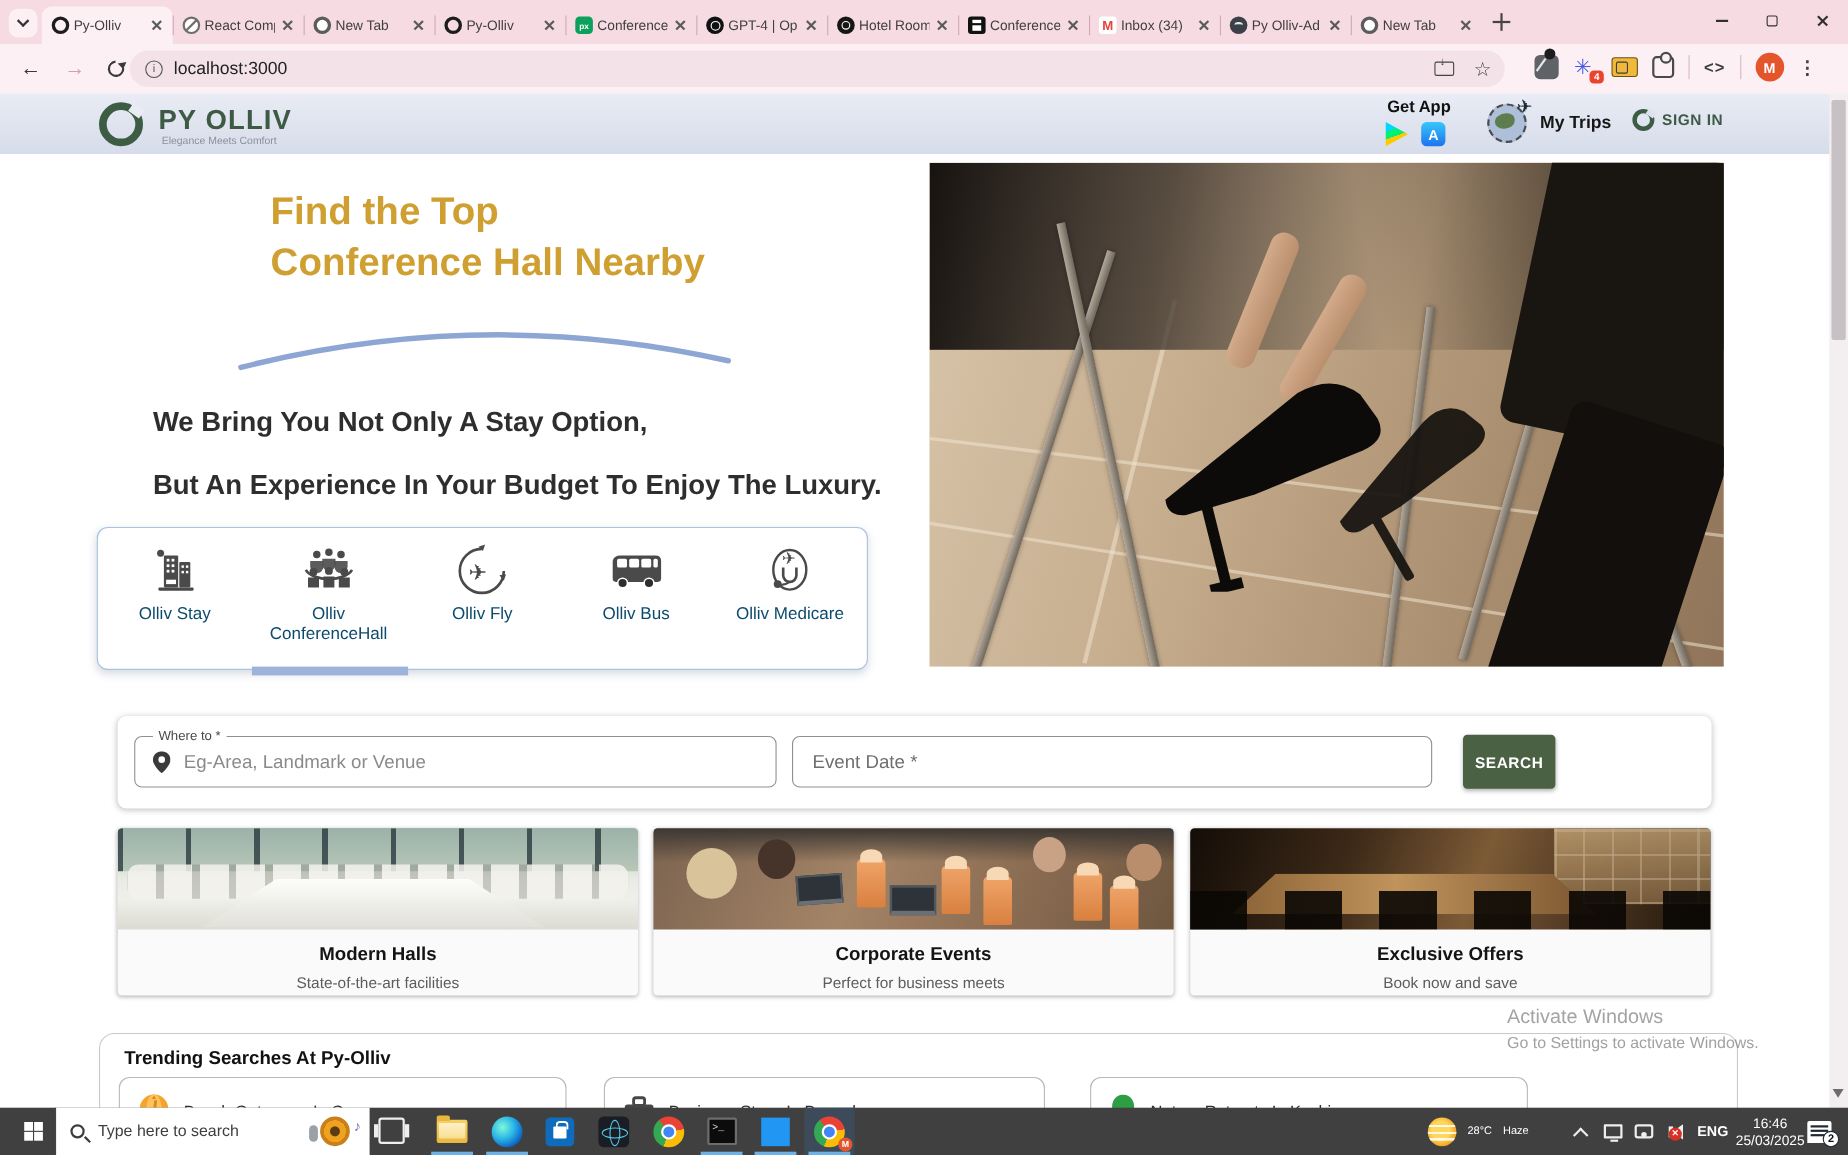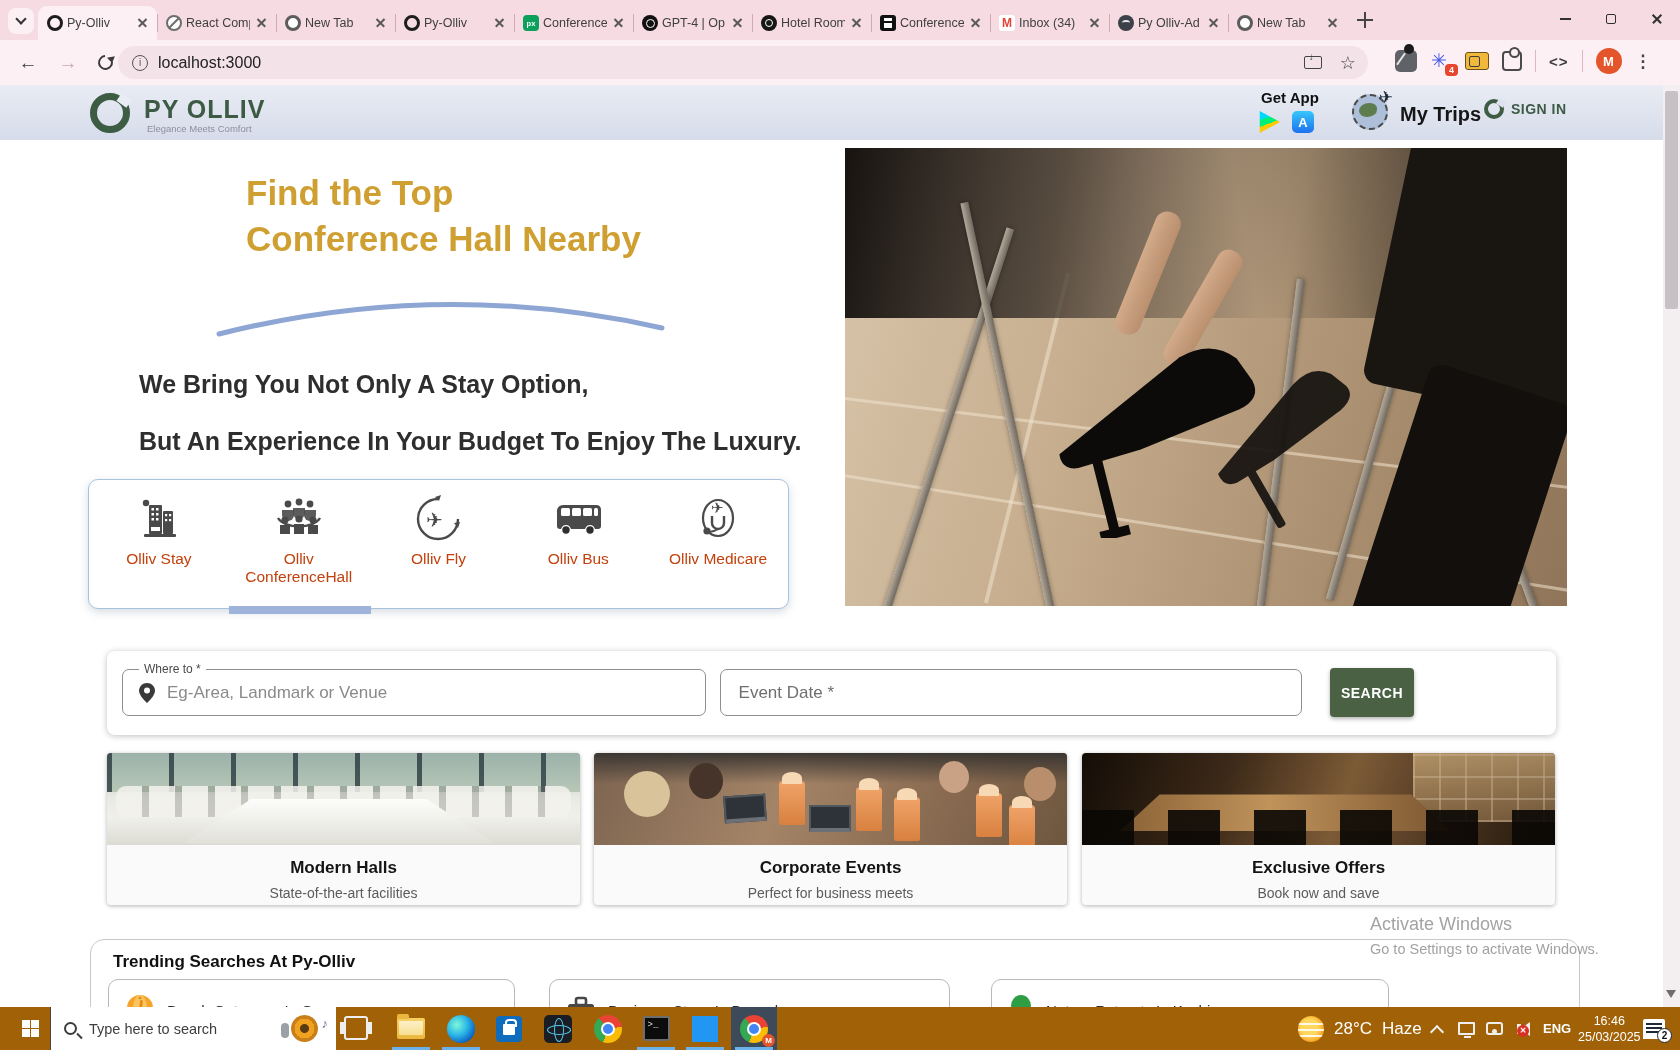--- a/index.html
+++ b/index.html
@@ -88,36 +88,36 @@
   .brand-text{position:absolute;left:144px;top:10px;font-size:25px;font-weight:bold;color:#3c5a44;letter-spacing:1px;}
   .brand-tag{position:absolute;left:147px;top:38px;font-size:9.5px;color:#8b909b;}
   .getapp-label{position:absolute;left:1247px;top:4px;width:86px;text-align:center;font-size:15px;font-weight:bold;color:#101010;}
   .store-icons{position:absolute;left:1258px;top:26px;display:flex;gap:12px;}
   .play-ic{width:22px;height:22px;clip-path:polygon(8% 0,100% 50%,8% 100%);background:linear-gradient(160deg,#00d7fe 0 32%,#00ef76 32% 55%,#ffc900 55% 75%,#ff3a44 75%);}
   .appstore-ic{width:22px;height:22px;border-radius:5px;background:linear-gradient(180deg,#37c7fb,#1d72ee);color:#fff;font-size:13px;font-weight:bold;display:flex;align-items:center;justify-content:center;}
   .appstore-ic::after{content:"A";}
   .globe-ic{position:absolute;left:1352px;top:9px;width:36px;height:36px;border-radius:50%;background:#aebfd9;border:2px dashed #4a4a4a;}
   .globe-ic::before{content:"";position:absolute;left:5px;top:7px;width:18px;height:14px;background:#5e7d4e;border-radius:60% 40% 55% 45%;}
   .globe-ic::after{content:"✈";position:absolute;right:-7px;top:-9px;font-size:17px;color:#1d2a3a;}
-  .mytrips{position:absolute;left:1400px;top:18px;font-size:20px;font-weight:bold;color:#161616;}
+  .mytrips{position:absolute;left:1400px;top:18px;font-size:16px;font-weight:bold;color:#161616;}
   .signin{position:absolute;left:1484px;top:14px;display:flex;align-items:center;gap:7px;}
   .signin-ring{width:20px;height:20px;border:4.5px solid #3d5c44;border-radius:50%;position:relative;}
   .signin-ring::after{content:"";position:absolute;right:-5px;top:-3px;width:8px;height:6px;background:#dde2ee;transform:rotate(35deg);}
   .signin-label{font-size:14px;font-weight:bold;color:#3c5a44;letter-spacing:.5px;}
 
   
   .hero-title{position:absolute;left:246px;top:170px;font-size:35px;line-height:46px;font-weight:bold;color:#cfa031;white-space:pre-line;}
   .hero-arc{position:absolute;left:213px;top:288px;}
   .hero-sub1{position:absolute;left:139px;top:370px;font-size:25px;font-weight:bold;color:#2e2e2e;}
   .hero-sub2{position:absolute;left:139px;top:427px;font-size:25px;font-weight:bold;color:#2e2e2e;}
 
   .services-card{position:absolute;left:88px;top:479px;width:701px;height:130px;background:#fff;border:1.5px solid #a9c2de;border-radius:10px;box-shadow:0 3px 8px rgba(90,110,140,.25);display:flex;justify-content:space-around;align-items:flex-start;}
   .svc{width:140px;text-align:center;padding-top:13px;}
   .svc .svc-ic{height:52px;display:flex;align-items:center;justify-content:center;}
-  .svc .svc-label{font-size:15.5px;color:#c2410c;margin-top:5px;line-height:18px;}
+  .svc .svc-label{font-size:15.5px;color:#0c4a6e;margin-top:5px;line-height:18px;}
   .active-underline{position:absolute;left:140px;bottom:-6px;width:142px;height:8px;background:#9db3d9;}
 
   .hero-photo{position:absolute;left:845px;top:148px;width:722px;height:458px;overflow:hidden;background:linear-gradient(105deg,#d8c5aa 0%,#c6ad8e 35%,#aa8f70 70%,#8f7459 100%);}
   .tile-line{position:absolute;background:rgba(240,228,206,.55);height:3px;width:950px;}
   .hero-dark-top{position:absolute;left:0;top:0;width:100%;height:170px;background:linear-gradient(100deg,#171310 0%,#3c332ccc 30%,#3c332c00 62%),linear-gradient(260deg,#241e18 0%,#241e1800 45%);}
   .leg{position:absolute;width:8px;height:430px;background:linear-gradient(90deg,#b2a89b,#6f675c);box-shadow:0 0 5px rgba(0,0,0,.35);}
   .chair-blob{position:absolute;background:#191511;border-radius:14px;}
   .skin{position:absolute;width:26px;height:130px;background:linear-gradient(90deg,#d3ab8a,#b98f6e);border-radius:12px;}
 
   
@@ -163,21 +163,21 @@
   .watermark{position:absolute;left:1370px;top:914px;pointer-events:none;z-index:5;}
   .wm1{font-size:18px;color:rgba(140,140,140,.8);}
   .wm2{font-size:14.5px;color:rgba(130,130,130,.75);margin-top:6px;}
 
   
   .scrollbar{position:absolute;right:0;top:85px;width:17px;height:922px;background:#f3eef0;z-index:6;}
   .scroll-thumb{position:absolute;left:2px;top:6px;width:13px;height:218px;background:#c7c0c4;border-radius:2px;}
   .scroll-down{position:absolute;left:3px;bottom:4px;width:0;height:0;border:5.5px solid transparent;border-top:8px solid #6d6d6d;}
 
   
-  .taskbar{position:absolute;left:0;top:1007px;width:1680px;height:43px;background:#a16207;z-index:10;}
+  .taskbar{position:absolute;left:0;top:1007px;width:1680px;height:43px;background:#404040;z-index:10;}
   .start-btn{position:absolute;left:10px;top:0;width:40px;height:43px;display:flex;align-items:center;justify-content:center;}
   .win-logo{width:17px;height:17px;display:grid;grid-template-columns:8px 8px;grid-template-rows:8px 8px;gap:1px;}
   .win-logo span{background:#fff;}
   .tb-search{position:absolute;left:50px;top:0;width:286px;height:43px;background:#fff;display:flex;align-items:center;border-left:1px solid #444;}
   .mag-ic{width:13px;height:13px;border:2px solid #3c3c3c;border-radius:50%;margin-left:13px;position:relative;}
   .mag-ic::after{content:"";position:absolute;left:10px;top:11px;width:7px;height:2px;background:#3c3c3c;transform:rotate(45deg);}
   .tb-search-text{font-size:14.5px;color:#3e3e3e;margin-left:12px;flex:1;}
   .vinyl{width:27px;height:27px;border-radius:50%;background:radial-gradient(circle at 50% 50%,#5a3b12 0 4px,#f0a21f 5px 10px,#c97f1a 10px 13px);margin-right:4px;}
   .mic{width:8px;height:15px;background:#9aa0a6;border-radius:4px;margin-right:2px;position:relative;top:2px;}
   .note{color:#7a68a8;font-size:13px;margin-right:8px;position:relative;top:-5px;}
@@ -200,21 +200,21 @@
   .react-ic::after{content:"";position:absolute;left:10px;top:3px;width:8px;height:22px;border:1.6px solid #53c7ec;border-radius:50%;}
   .chrome-ic{width:28px;height:28px;border-radius:50%;background:conic-gradient(from -40deg,#ea4335 0 120deg,#fbbc05 120deg 240deg,#34a853 240deg 360deg);position:relative;}
   .chrome-ic::after{content:"";position:absolute;left:7px;top:7px;width:14px;height:14px;border-radius:50%;background:#4285f4;border:2.5px solid #fff;box-sizing:border-box;}
   .mbadge{position:absolute;right:2px;bottom:3px;width:13px;height:13px;border-radius:50%;background:#e4552b;color:#fff;font-size:8px;font-weight:bold;display:flex;align-items:center;justify-content:center;z-index:2;}
   .cmd-ic{width:27px;height:25px;background:#0c0c0c;border:2px solid #6d6d6d;border-radius:2px;position:relative;color:#ddd;font-size:9px;font-family:"Liberation Mono",monospace;}
   .cmd-ic::after{content:">_";position:absolute;left:3px;top:2px;}
   .vscode-ic{width:26px;height:26px;background:#2196f3;clip-path:polygon(70% 0,100% 12%,100% 88%,70% 100%,15% 68%,0 78%,0 22%,15 32%,15% 32%,70% 0);}
   .tray{position:absolute;top:0;height:43px;display:flex;align-items:center;color:#fff;}
   .weather-ic{width:26px;height:26px;border-radius:50%;background:radial-gradient(circle at 45% 45%,#ffd75e 0 40%,#f5a623 70%,#e8890c 100%);position:relative;overflow:hidden;}
   .weather-ic::after{content:"";position:absolute;left:-3px;top:5px;width:34px;height:16px;background:repeating-linear-gradient(0deg,rgba(255,255,255,.85) 0 2px,transparent 2px 6px);}
-  .weather-text{font-size:17px;margin-left:10px;}
+  .weather-text{font-size:10px;margin-left:10px;}
   .chev-up{width:10px;height:10px;border-left:2px solid #eee;border-top:2px solid #eee;transform:rotate(45deg);position:relative;top:3px;}
   .net-ic{width:17px;height:13px;border:2px solid #eee;border-radius:1px;position:relative;}
   .net-ic::after{content:"";position:absolute;left:4px;bottom:-5px;width:7px;height:2px;background:#eee;}
   .cast-ic{width:17px;height:13px;border:2px solid #eee;border-radius:3px;position:relative;}
   .cast-ic::after{content:"";position:absolute;left:4px;bottom:-1px;width:5px;height:5px;border-radius:50%;background:#eee;}
   .spk-ic{width:0;height:0;border:7px solid transparent;border-right:10px solid #eee;position:relative;}
   .spk-ic::before{content:"";position:absolute;left:-3px;top:-5px;width:4px;height:10px;background:#eee;}
   .spk-x{position:absolute;right:-9px;bottom:-8px;width:12px;height:12px;border-radius:50%;background:#d93025;color:#fff;font-size:8px;display:flex;align-items:center;justify-content:center;font-weight:bold;}
   .spk-x::after{content:"✕";}
   .lang{font-size:13px;font-weight:bold;}

